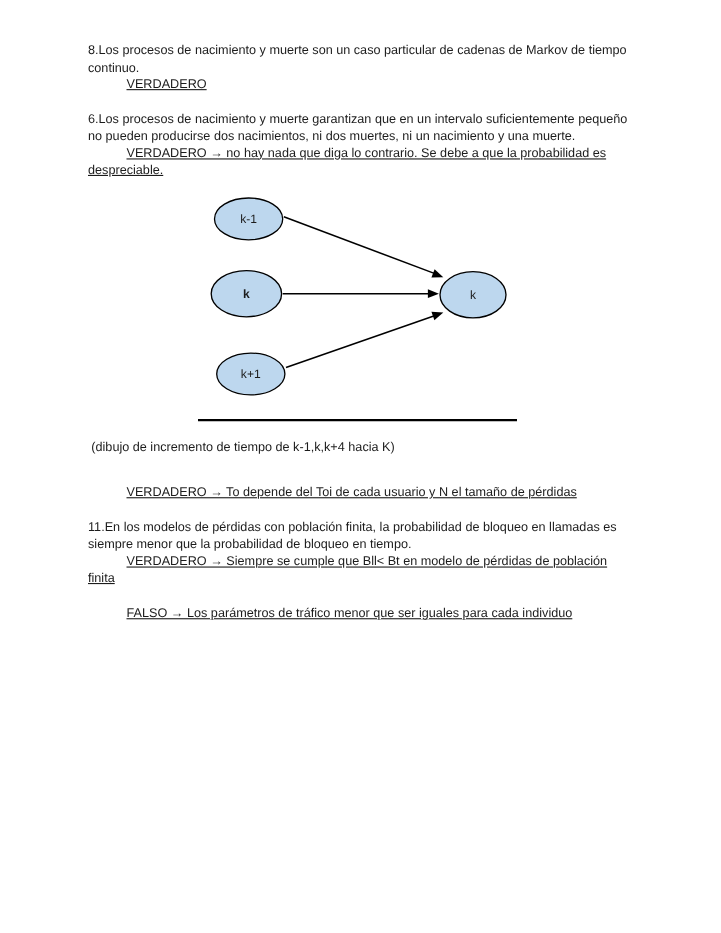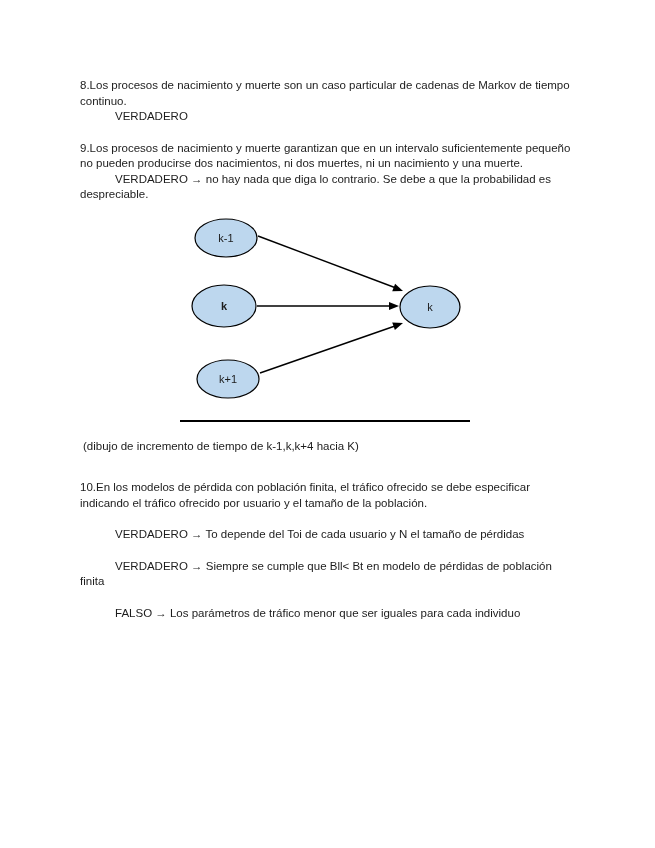--- a/index.html
+++ b/index.html
@@ -8,28 +8,28 @@
     width: 655px;
     height: 848px;
     background: #ffffff;
     font-family: "Liberation Sans", sans-serif;
     color: #1c1c1c;
     overflow: hidden;
   }
   .page {
     width: 655px;
     height: 848px;
-    padding: 78px 78px 0 80px;
+    padding: 39px 78px 0 80px;
   }
   p {
     margin: 0;
     font-size: 11.5px;
     line-height: 15.5px;
   }
-  .answer { text-indent: 35px; }
+  .answer { text-indent: 35px; text-decoration: underline; }
   .mb { margin-bottom: 16px; }
   .diagram-wrap {
     margin: 10px 0 0 20px;
     width: 420px;
     height: 216px;
   }
   .node-label {
     font-family: "Liberation Sans", sans-serif;
     font-size: 11px;
     fill: #1c1c1c;
@@ -42,21 +42,21 @@
   }
 </style>
 </head>
 <body>
 
 <div class="page">
 
   <p class="question">8.Los procesos de nacimiento y muerte son un caso particular de cadenas de Markov de tiempo continuo.</p>
   <p class="answer mb">VERDADERO</p>
 
-  <p class="question">9.Los procesos de nacimiento y muerte garantizan que en un intervalo suficientemente pequeño no pueden producirse dos nacimientos, ni dos muertes, ni un nacimiento y una muerte.</p>
+  <p class="question">6.Los procesos de nacimiento y muerte garantizan que en un intervalo suficientemente pequeño no pueden producirse dos nacimientos, ni dos muertes, ni un nacimiento y una muerte.</p>
   <p class="answer">VERDADERO → no hay nada que diga lo contrario. Se debe a que la probabilidad es despreciable.</p>
 
   <div class="diagram-wrap">
     <svg width="420" height="216" viewBox="0 0 420 216">
 
       <ellipse cx="126" cy="25" rx="31" ry="19" stroke="#000000" stroke-width="1.2" fill="#bdd7ee"></ellipse>
       <text x="126" y="29" text-anchor="middle" class="node-label">k-1</text>
 
       <ellipse cx="124" cy="93" rx="32" ry="21" stroke="#000000" stroke-width="1.2" fill="#bdd7ee"></ellipse>
       <text x="124" y="97" text-anchor="middle" class="node-label bold">k</text>
@@ -75,20 +75,20 @@
 
       <line x1="160" y1="160" x2="295" y2="113" stroke="#000000" stroke-width="1.4"></line>
       <polygon points="303,110 294.9,117.1 292.2,109.5" fill="#000000"></polygon>
 
       <line x1="80" y1="208" x2="370" y2="208" stroke="#000000" stroke-width="2"></line>
     </svg>
   </div>
 
   <p class="caption">(dibujo de incremento de tiempo de k-1,k,k+4 hacia K)</p>
 
-  <p class="question mb">10.En los modelos de pérdida con población finita, el tráfico ofrecido se debe especificar indicando el tráfico ofrecido por usuario y el tamaño de la población.</p>
   <p class="answer mb">VERDADERO → To depende del Toi de cada usuario y N el tamaño de pérdidas</p>
 
+  <p class="question">11.En los modelos de pérdidas con población finita, la probabilidad de bloqueo en llamadas es siempre menor que la probabilidad de bloqueo en tiempo.</p>
   <p class="answer mb">VERDADERO → Siempre se cumple que Bll&lt; Bt en modelo de pérdidas de población finita</p>
 
   <p class="answer">FALSO → Los parámetros de tráfico menor que ser iguales para cada individuo</p>
 
 </div>
 
 </body></html>

